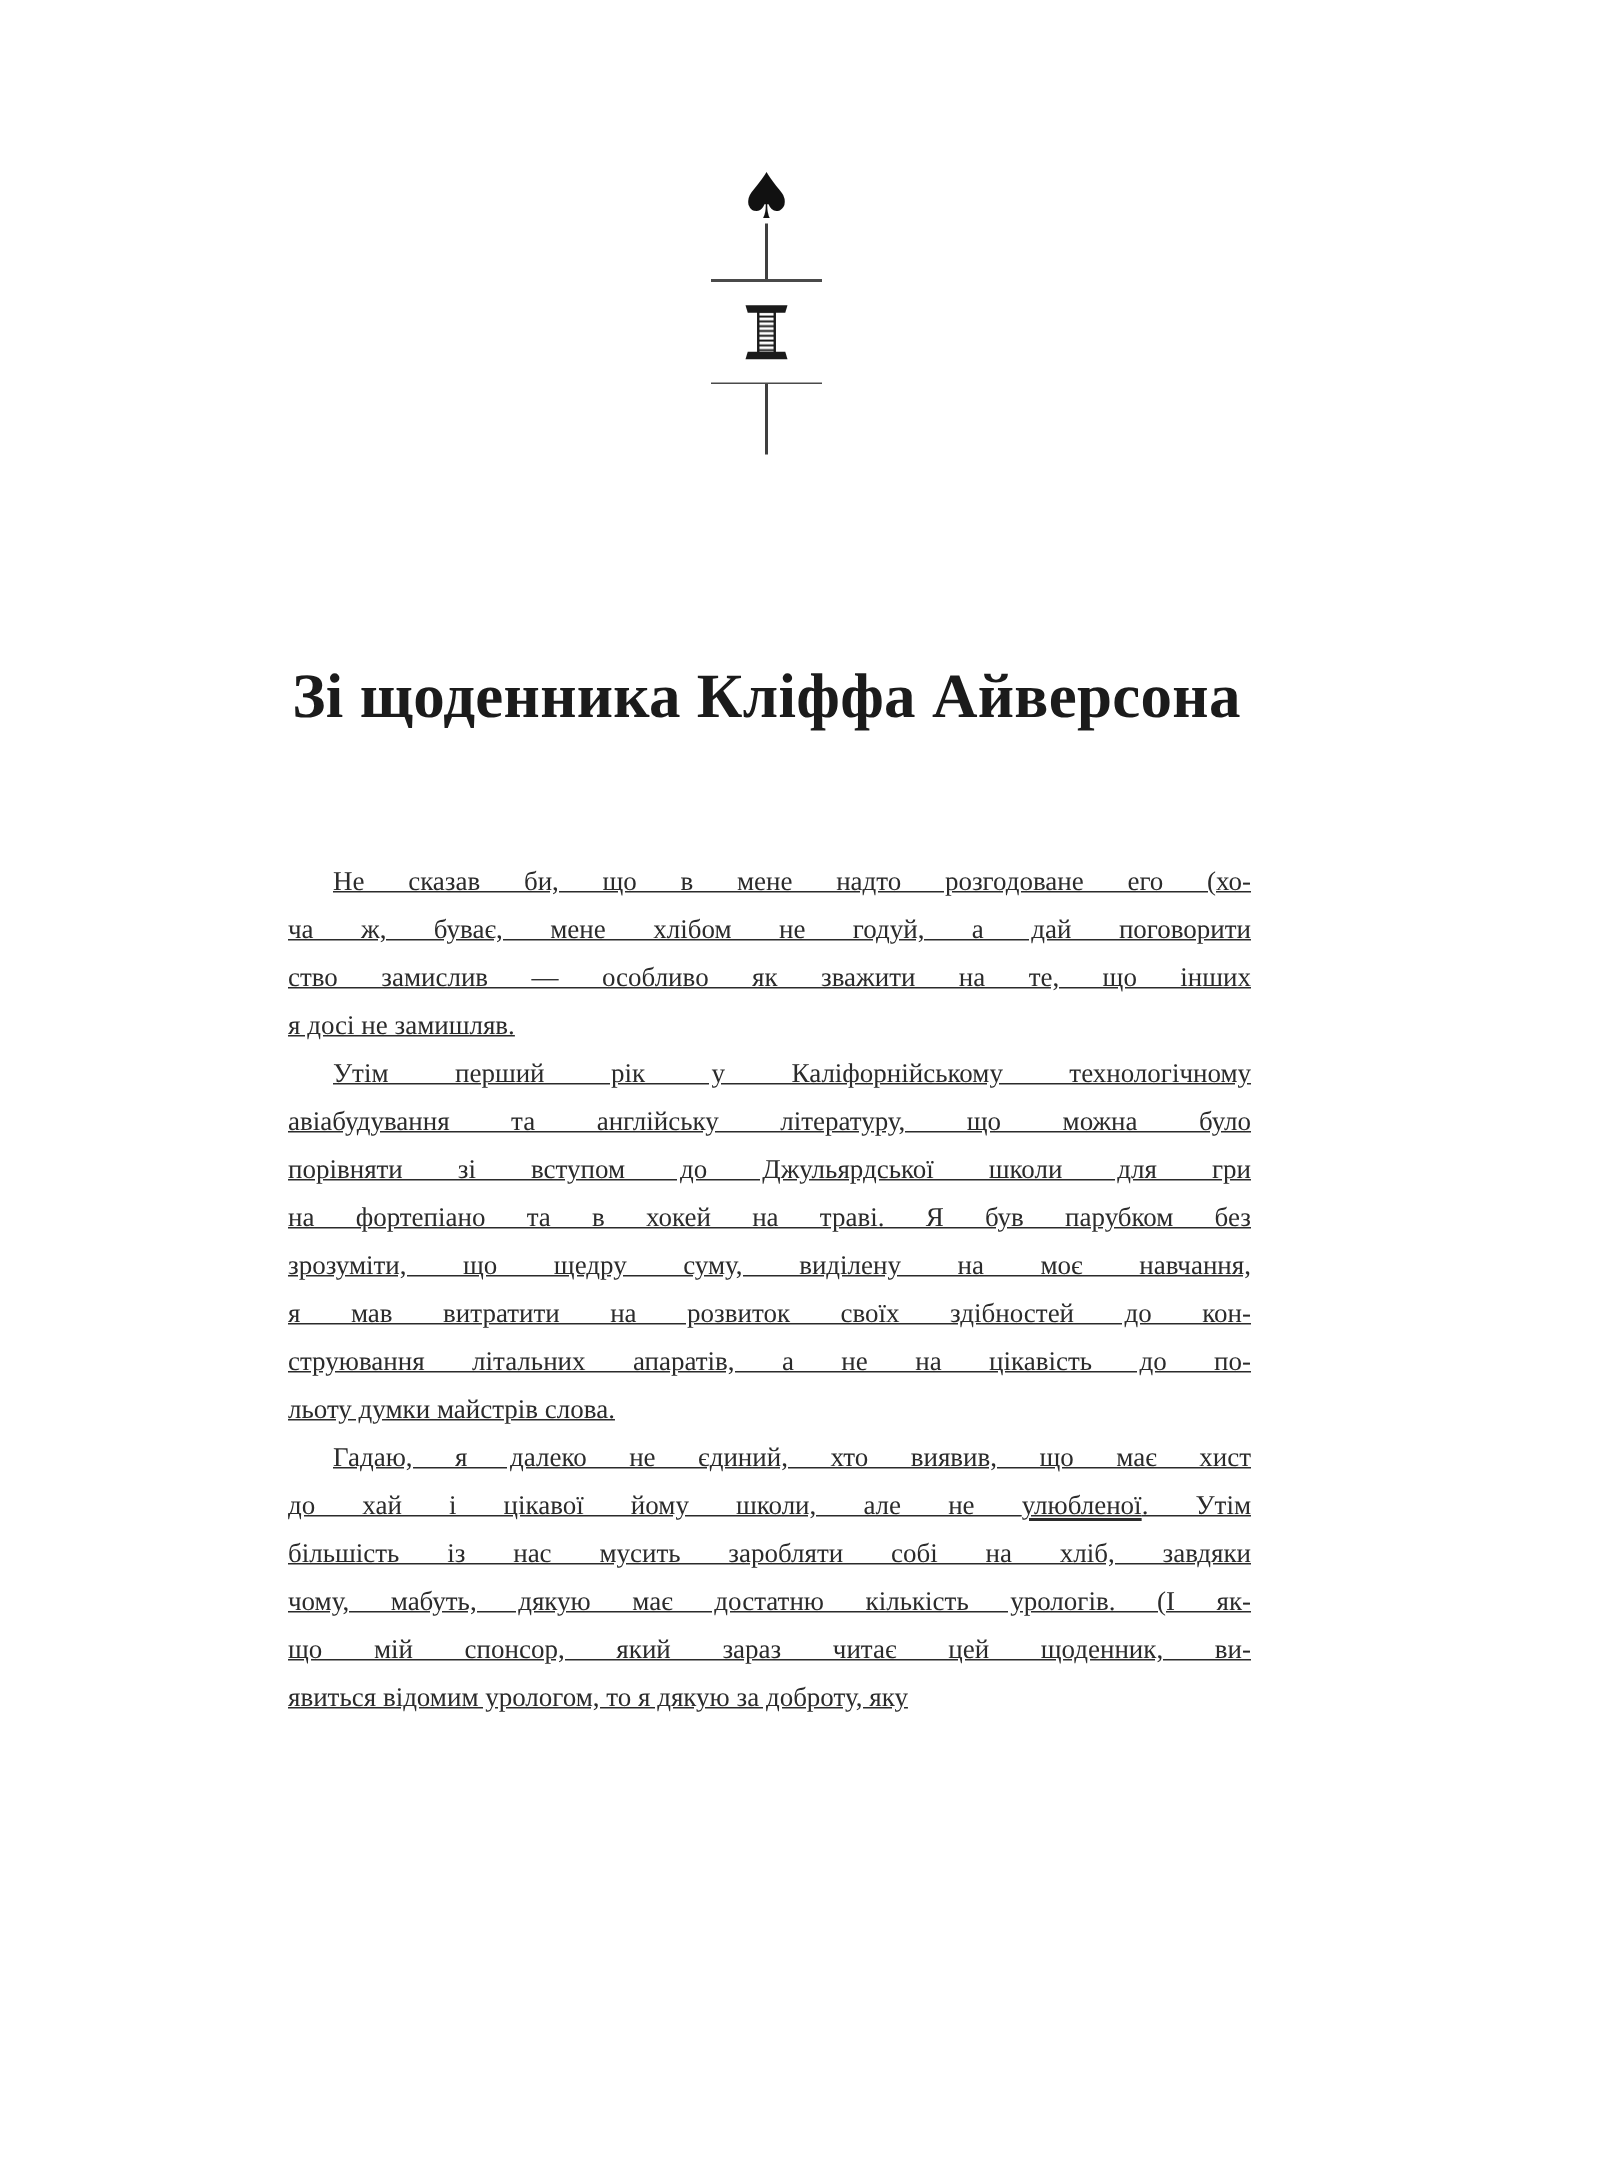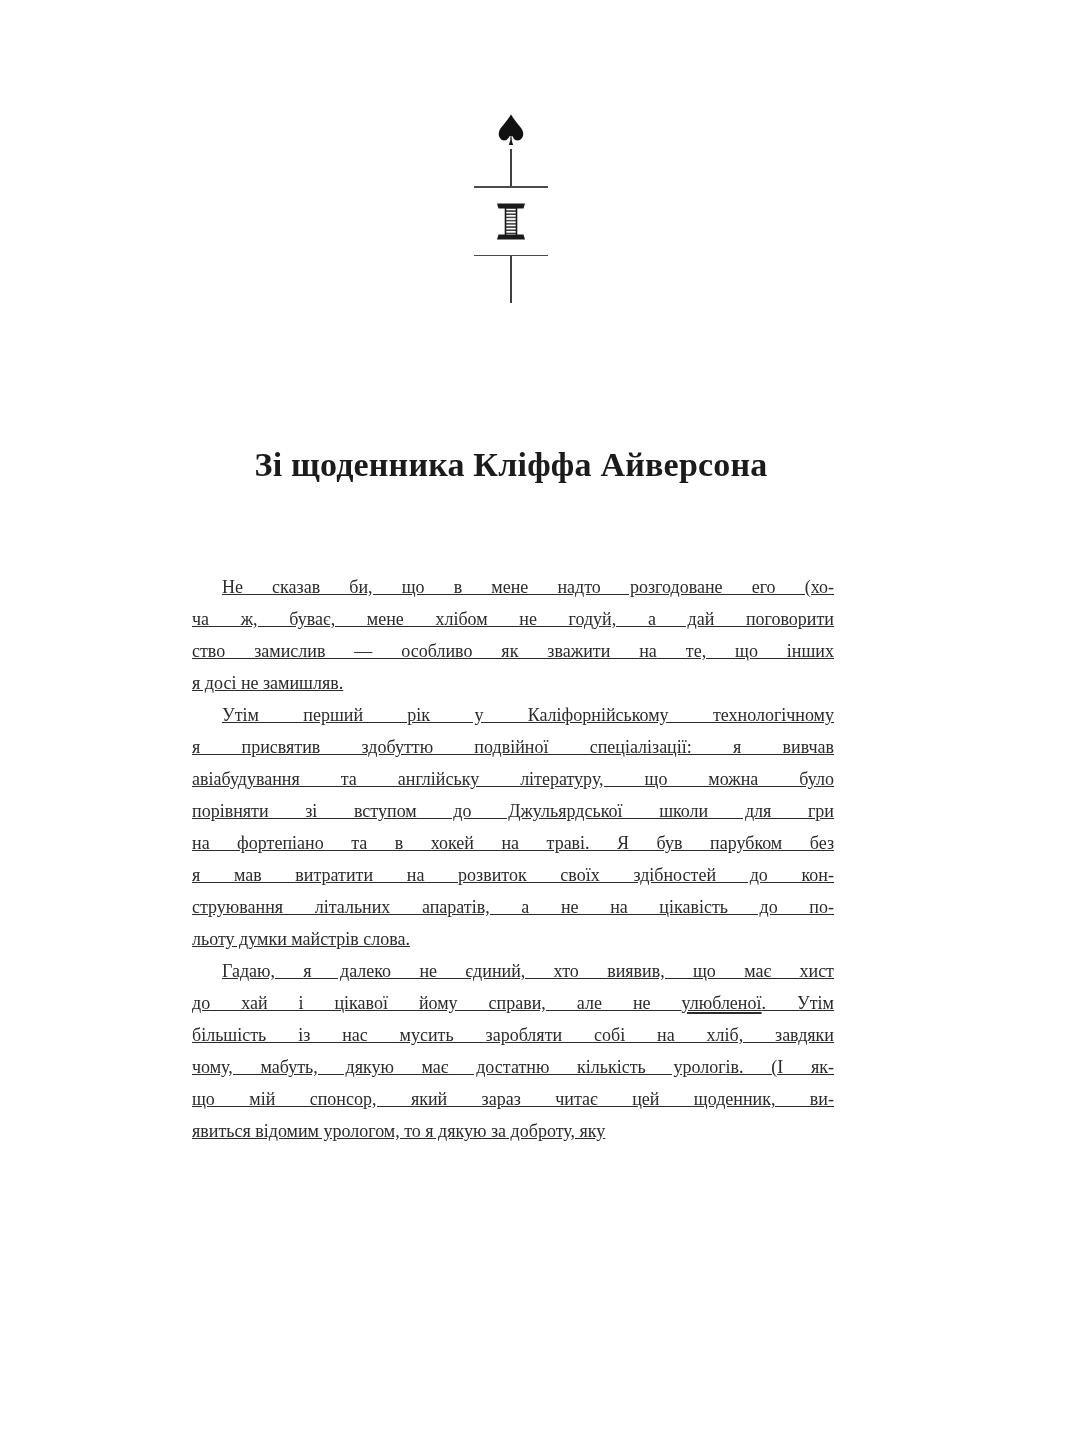--- a/index.html
+++ b/index.html
@@ -50,21 +50,21 @@
   
   .heading {
     position: absolute;
     left: 192px;
     top: 444px;
     width: 638px;
     margin: 0;
     text-align: center;
     font-family: "Liberation Serif", serif;
     font-weight: 700;
-    font-size: 34px;
+    font-size: 42px;
     line-height: 42px;
     color: #1b1b1b;
     letter-spacing: 0.2px;
   }
 
   
   .body-text {
     position: absolute;
     left: 192px;
     top: 571px;
@@ -116,31 +116,31 @@
 
   <div class="body-text">
       <div class="para">
         <div class="line first">Не сказав би, що в мене надто розгодоване его (хо-</div>
         <div class="line">ча ж, буває, мене хлібом не годуй, а дай поговорити</div>
         <div class="line">ство замислив — особливо як зважити на те, що інших</div>
         <div class="line last">я досі не замишляв.</div>
       </div>
       <div class="para">
         <div class="line first">Утім перший рік у Каліфорнійському технологічному</div>
-        <div class="line">я присвятив здобуттю подвійної спеціалізації: я вивчав</div>
         <div class="line">авіабудування та англійську літературу, що можна було</div>
         <div class="line">порівняти зі вступом до Джульярдської школи для гри</div>
         <div class="line">на фортепіано та в хокей на траві. Я був парубком без</div>
+        <div class="line">зрозуміти, що щедру суму, виділену на моє навчання,</div>
         <div class="line">я мав витратити на розвиток своїх здібностей до кон-</div>
         <div class="line">струювання літальних апаратів, а не на цікавість до по-</div>
         <div class="line last">льоту думки майстрів слова.</div>
       </div>
       <div class="para">
         <div class="line first">Гадаю, я далеко не єдиний, хто виявив, що має хист</div>
-        <div class="line"><span>до хай і цікавої йому справи, але не </span><span class="u">улюбленої</span><span>. Утім</span></div>
+        <div class="line"><span>до хай і цікавої йому школи, але не </span><span class="u">улюбленої</span><span>. Утім</span></div>
         <div class="line">більшість із нас мусить заробляти собі на хліб, завдяки</div>
         <div class="line">чому, мабуть, дякую має достатню кількість урологів. (І як-</div>
         <div class="line">що мій спонсор, який зараз читає цей щоденник, ви-</div>
         <div class="line last">явиться відомим урологом, то я дякую за доброту, яку</div>
       </div>
     </div>
 
 </div>
 
 </body></html>

